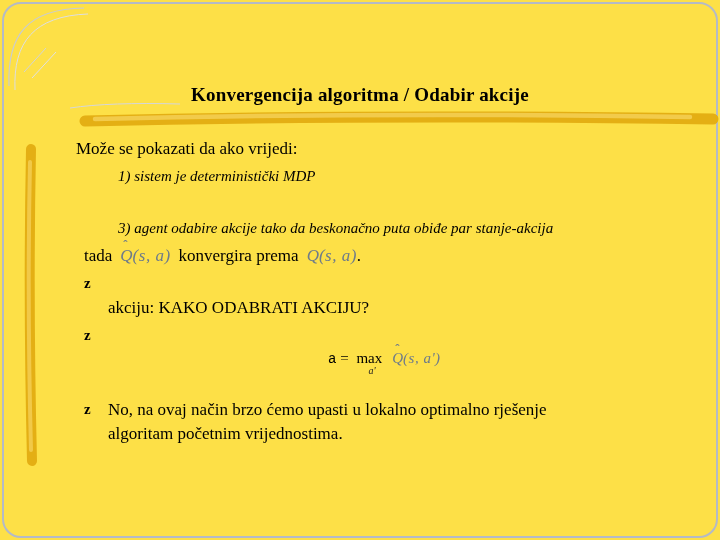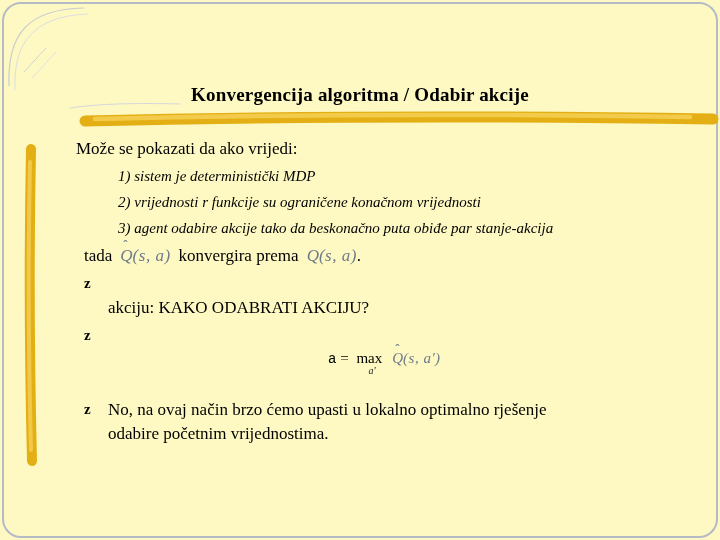--- a/index.html
+++ b/index.html
@@ -1,17 +1,17 @@
 <!DOCTYPE html>
 <html><head>
 <meta charset="utf-8">
 <style>
   html,body{margin:0;padding:0;background:#fff;}
   .slide{
-    position:relative;width:720px;height:540px;background:#fef9c3;overflow:hidden;
+    position:relative;width:720px;height:540px;background:#fde047;overflow:hidden;
     font-family:"Liberation Serif", serif;color:#000;
   }
   .decor{position:absolute;top:0;left:0;pointer-events:none;}
   .t{position:absolute;white-space:nowrap;line-height:1.15;}
   .title{top:84px;left:0;width:720px;text-align:center;font-size:19px;font-weight:bold;letter-spacing:.2px;}
   .intro{top:139px;left:76px;font-size:17px;}
   .cond{left:118px;font-size:15px;font-style:italic;}
   .c1{top:168px;} .c2{top:194px;} .c3{top:220px;}
   .tline{top:246px;left:84px;font-size:17px;}
   .marker{font-size:15px;font-weight:bold;}
@@ -48,33 +48,32 @@
     <path d="M95 119 Q 380 112 690 117" fill="none" stroke-width="4.5" stroke-linecap="round" opacity="0.85" stroke="#F4D055"></path>
     <path d="M31 149 Q 28 300 32 461" fill="none" stroke-width="10" stroke-linecap="round" stroke="#E4AF14"></path>
     <path d="M30 162 Q 27 300 31 450" fill="none" stroke-width="4" stroke-linecap="round" opacity="0.8" stroke="#F4D055"></path>
   </svg>
 
   <div class="t title">Konvergencija algoritma / Odabir akcije</div>
 
   <div class="t intro">Može se pokazati da ako vrijedi:</div>
 
   <div class="t cond c1">1) sistem je deterministički MDP</div>
-  <div class="t cond c2">2) vrijednosti r funkcije su ograničene konačnom vrijednosti</div>
   <div class="t cond c3">3) agent odabire akcije tako da beskonačno puta obiđe par stanje-akcija</div>
 
   <div class="t tline">
     <span>tada</span><span class="formula pad"><span class="hat">ˆ</span><span class="fsym">Q</span><span class="fargs">(s, a)</span></span><span>konvergira prema</span><span class="formula padl"><span class="fsym">Q</span><span class="fargs">(s, a)</span></span><span>.</span>
   </div>
 
   <span class="t marker bm1">z</span>
   <div class="t b1l2">akciju: KAKO ODABRATI AKCIJU?</div>
 
   <span class="t marker bm2">z</span>
 
   <div class="t maxline">
     <span class="mono">a</span><span> = </span><span class="maxop"><span>max</span><span class="maxsub">a'</span></span><span class="formula"><span class="hat">ˆ</span><span class="fsym">Q</span><span class="fargs">(s, a')</span></span>
   </div>
 
   <span class="t marker bm3">z</span>
   <div class="t b3l1">No, na ovaj način brzo ćemo upasti u lokalno optimalno rješenje</div>
-  <div class="t b3l2">odabire početnim vrijednostima.</div>
+  <div class="t b3l2">algoritam početnim vrijednostima.</div>
 
 </div>
 
 </body></html>

